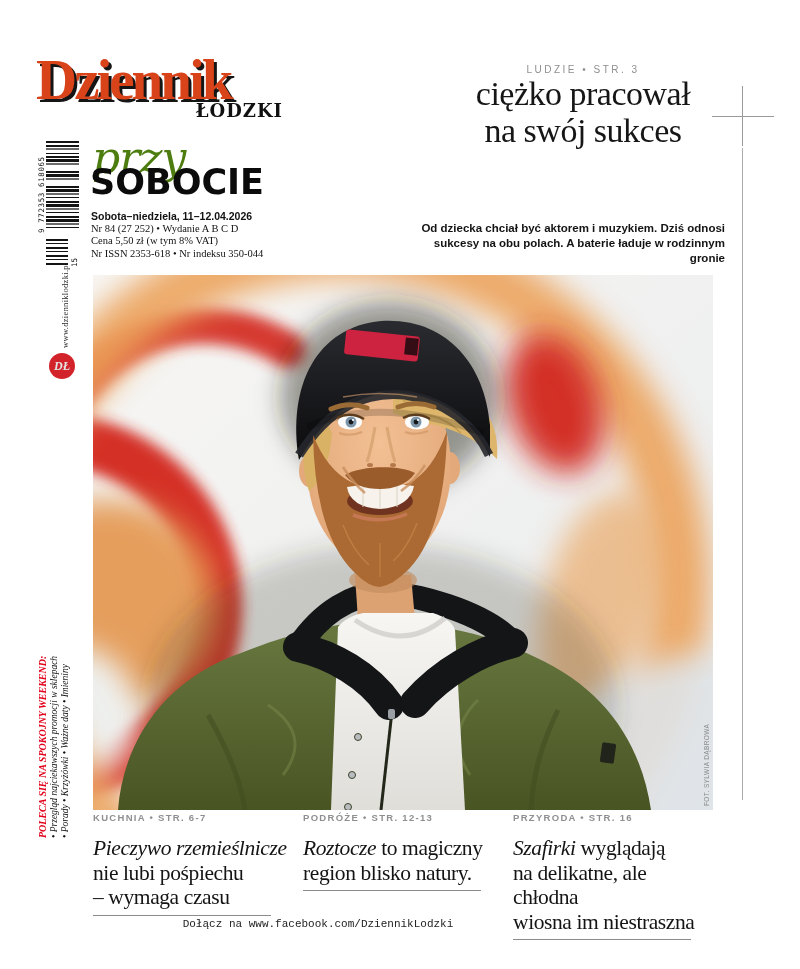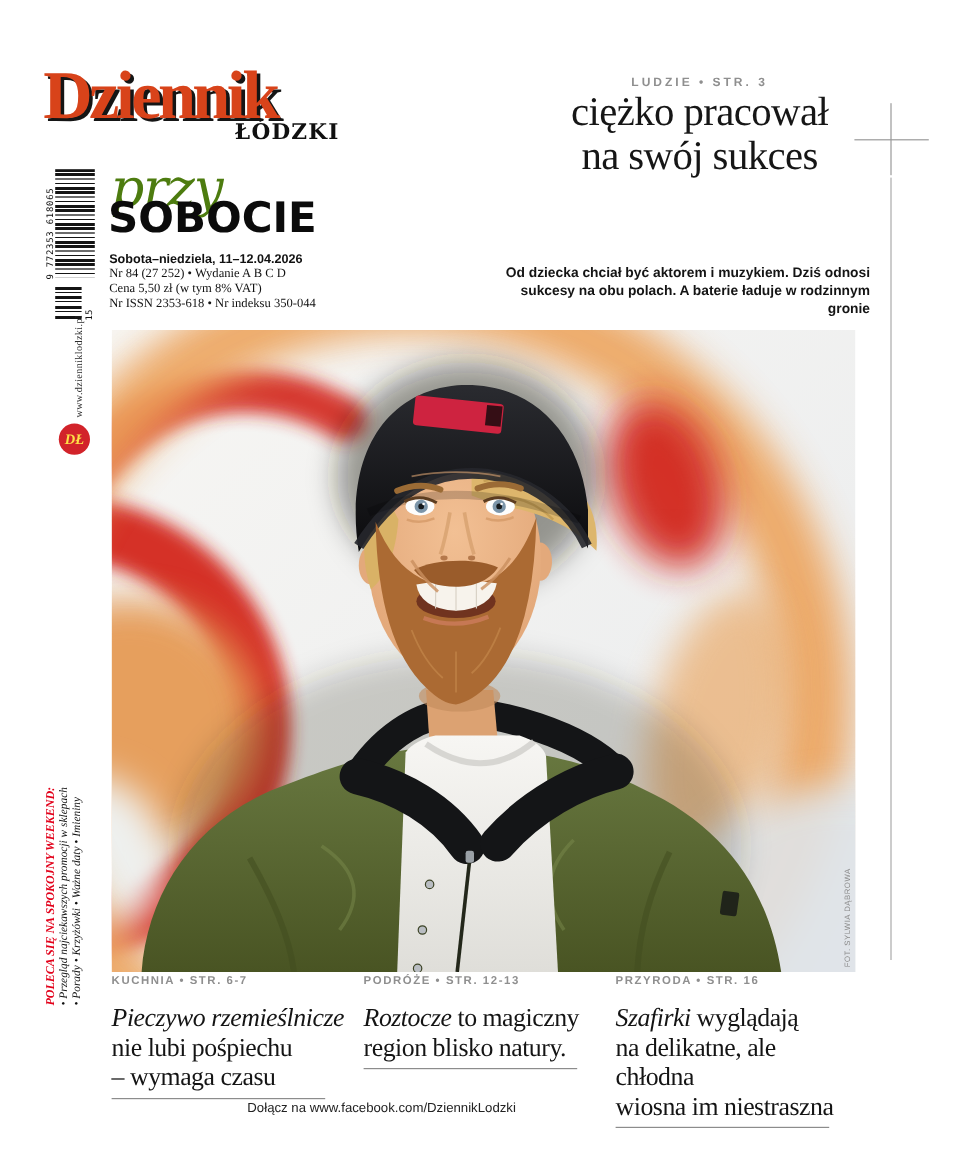--- a/index.html
+++ b/index.html
@@ -17,21 +17,21 @@
   #edition-script{left:92px;top:132px;font-family:"DejaVu Serif",serif;
         font-style:italic;font-size:44px;color:#4d7c0f;letter-spacing:-1px;}
   #edition-name{left:90px;top:162px;font-family:"DejaVu Sans",sans-serif;
         font-weight:bold;font-size:35px;letter-spacing:0px;color:#0b0b0b;}
   #issue-info{left:91px;top:210px;font-size:10.5px;line-height:12.5px;color:#111;}
   #issue-info .b{font-weight:bold;font-family:"Liberation Sans",sans-serif;}
   #issue-info .r{font-family:"Liberation Serif",serif;}
 
   
   #lead{left:418px;top:64px;width:330px;text-align:center;}
-  #lead .kicker{font-size:10px;letter-spacing:2.5px;color:#8f8f8f;font-weight:bold;}
+  #lead .kicker{font-size:10px;letter-spacing:2.5px;color:#8f8f8f;font-weight:normal;}
   #lead .h1{font-family:"Liberation Serif",serif;font-style:italic;
         font-size:37px;line-height:42px;letter-spacing:-1px;color:#161616;}
   #lead .h2{font-family:Liberation Serif, serif;font-size:34px;line-height:37px;
         letter-spacing:-0.5px;color:#161616;}
   #dek{left:408px;top:221px;width:317px;text-align:right;font-weight:bold;
         font-size:11.5px;line-height:15px;color:#141414;}
 
   
   .mark{background:#9a9a9a;}
   #mark-h{left:712px;top:116px;width:62px;height:1px;}
@@ -48,21 +48,21 @@
         #141414 0 2.5px,#fff 2.5px 4px,#141414 4px 5px,#fff 5px 8px);}
   .vrot{transform:rotate(-90deg);transform-origin:0 0;white-space:nowrap;}
   #barcode-digits{left:37px;top:233px;font-family:"DejaVu Sans Mono",monospace;
       font-size:7.5px;letter-spacing:0.6px;color:#111;}
   #barcode-addon-digits{left:70px;top:267px;font-family:"DejaVu Sans Mono",monospace;
       font-size:7.5px;color:#111;}
   #site-vertical{left:60px;top:348px;font-family:"Liberation Serif",serif;
       font-size:8.5px;letter-spacing:0.3px;color:#2a2a2a;}
   #dl-badge{left:49px;top:353px;width:26px;height:26px;border-radius:50%;
       background:#d2232a;display:flex;align-items:center;justify-content:center;
-      color:#fde047;font-family:"Liberation Serif",serif;font-weight:bold;
+      color:#e5e5e5;font-family:"Liberation Serif",serif;font-weight:bold;
       font-style:italic;font-size:12px;}
   #promo{left:37px;top:838px;width:235px;font-family:"Liberation Serif",serif;
       font-style:italic;line-height:11.5px;}
   #promo .t{color:#e2001a;font-weight:bold;font-size:10px;}
   #promo .l{color:#101010;font-size:9.5px;}
 
   
   #photo{left:93px;top:275px;width:620px;height:535px;overflow:hidden;}
   #photo-credit{left:703px;top:806px;font-size:6.5px;letter-spacing:0.4px;
       color:#8a8a8a;}
@@ -72,21 +72,21 @@
   #teaser-0{left:93px;} #teaser-1{left:303px;} #teaser-2{left:513px;}
   .teaser .kicker{font-size:9.5px;letter-spacing:1.3px;color:#8f8f8f;
       font-weight:bold;margin-bottom:13px;}
   .teaser .head{font-family:"Liberation Serif",serif;font-size:21.5px;
       line-height:24.5px;letter-spacing:-0.4px;color:#141414;}
   .teaser .head .it{font-style:italic;}
   .teaser .rule{margin-top:5px;width:178px;height:0;border-top:1px solid #8c8c8c;}
 
   
   #footer{left:0;top:918px;width:636px;text-align:center;
-      font-family:Liberation Sans, sans-serif;font-size:11px;color:#222;}
+      font-family:Liberation Mono, monospace;font-size:11px;color:#222;}
 </style>
 </head>
 <body>
 
 <div class="page">
 
   <div class="abs" id="logo">Dziennik</div>
   <div class="abs" id="logo-sub">ŁÓDZKI</div>
   <div class="abs" id="edition-script">przy</div>
   <div class="abs" id="edition-name">SOBOCIE</div>

